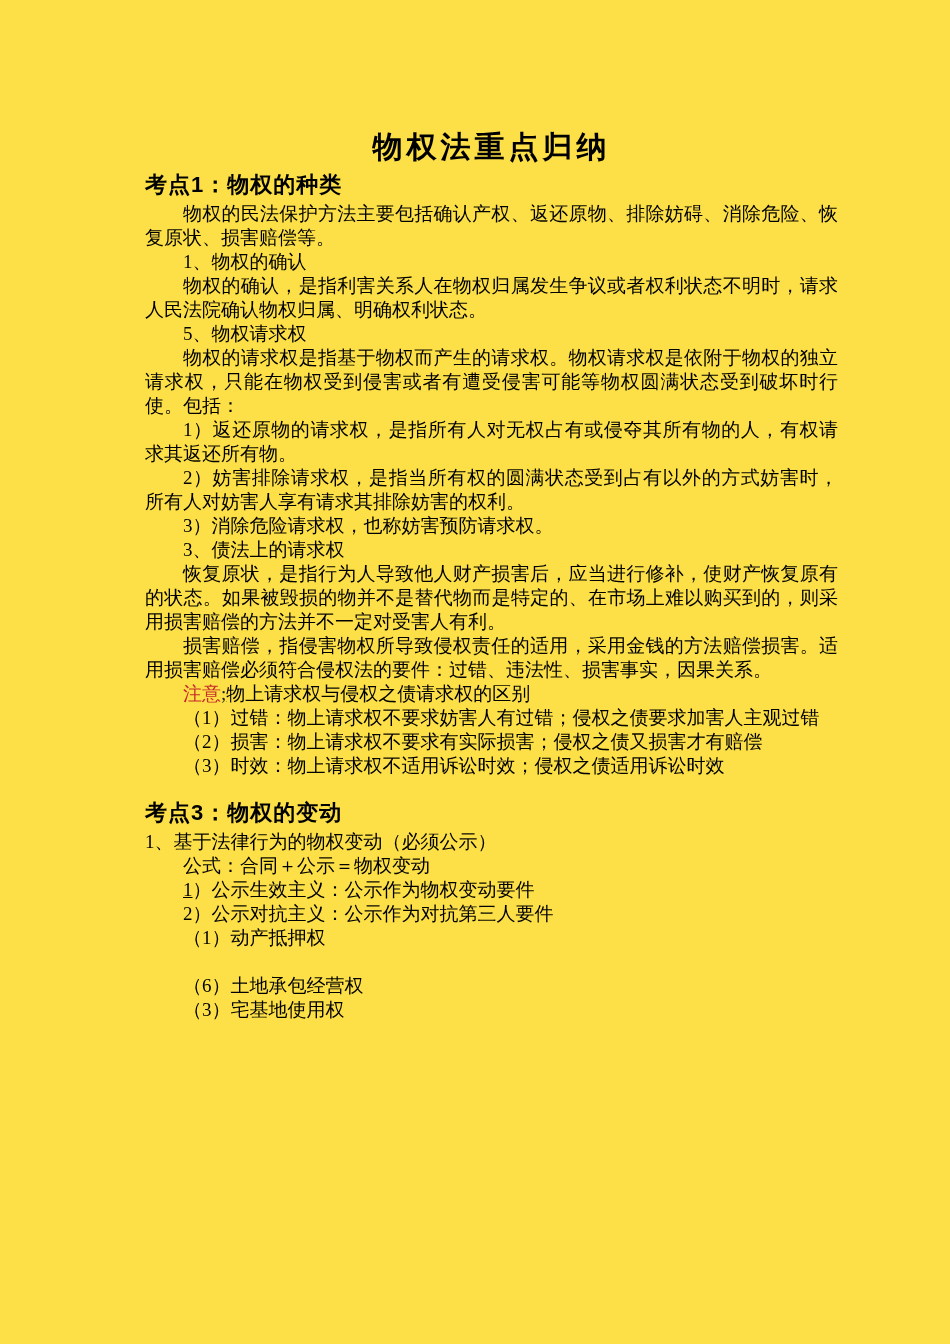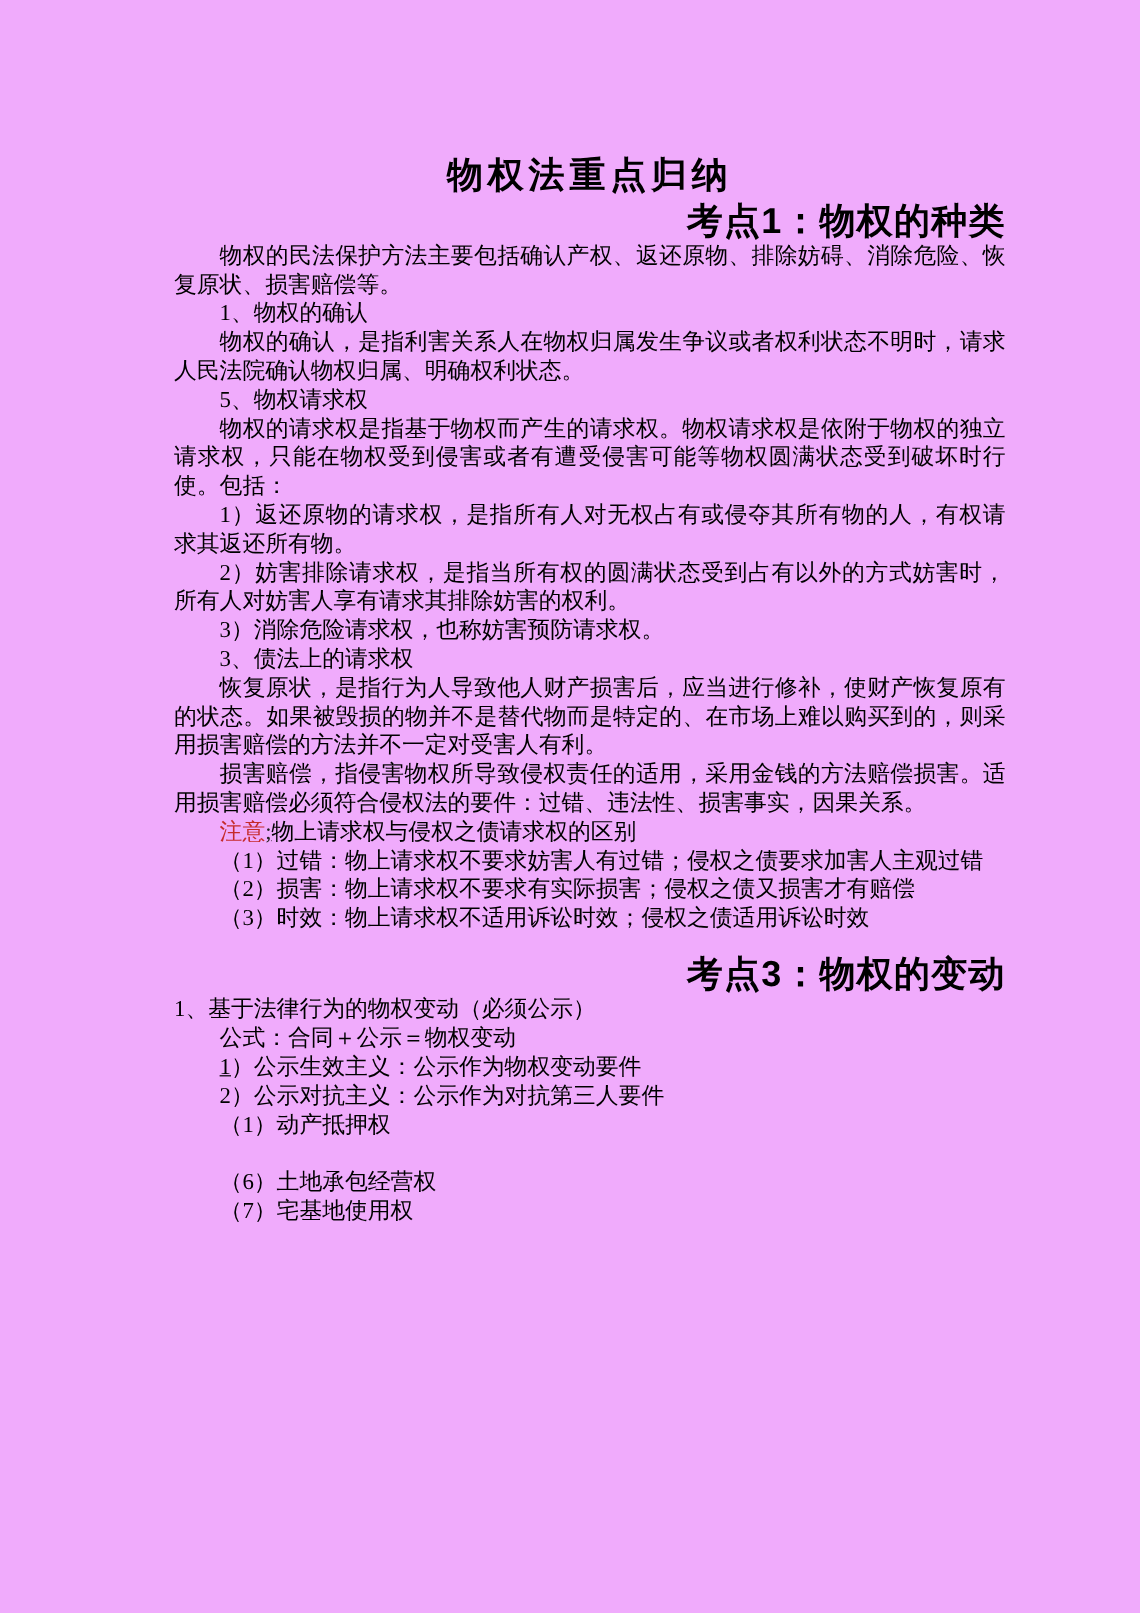--- a/index.html
+++ b/index.html
@@ -4,21 +4,21 @@
 <style>
   html, body {
     margin: 0;
     padding: 0;
     background: #ffffff;
   }
   .page {
     position: relative;
     width: 950px;
     height: 1344px;
-    background: #f0abfc;
+    background: #fde047;
     box-sizing: border-box;
     padding: 130px 112px 40px 145px;
     color: #000000;
     font-family: "Liberation Serif", "DejaVu Serif", serif;
     font-size: 19px;
     line-height: 24px;
     overflow: hidden;
   }
   .doc-title {
     margin: 0 0 6px 0;
@@ -26,24 +26,23 @@
     font-family: "Liberation Sans", "DejaVu Sans", sans-serif;
     font-weight: 900;
     font-size: 30px;
     line-height: 33px;
     letter-spacing: 4px;
   }
   .section-heading {
     margin: 24px 0 3px 0;
     font-family: "Liberation Sans", "DejaVu Sans", sans-serif;
     font-weight: bold;
-    font-size: 30px;
+    font-size: 22px;
     line-height: 29px;
     letter-spacing: 1px;
-    text-align: right;
   }
   .section-heading.first {
     margin-top: 7px;
   }
   .section-heading.third {
     margin-top: 20px;
   }
   p.para {
     margin: 0;
     text-align: justify;
@@ -101,16 +100,16 @@
 
   <section>
     <h2 class="section-heading third">考点3：物权的变动</h2>
     <p class="para flush">1、基于法律行为的物权变动（必须公示）</p>
     <p class="para indent">公式：合同＋公示＝物权变动</p>
     <p class="para indent"><span class="u">1</span><span>）公示生效主义：公示作为物权变动要件</span></p>
     <p class="para indent">2）公示对抗主义：公示作为对抗第三人要件</p>
     <p class="para indent">（1）动产抵押权</p>
     <div class="blank-line"></div>
     <p class="para indent">（6）土地承包经营权</p>
-    <p class="para indent">（7）宅基地使用权</p>
+    <p class="para indent">（3）宅基地使用权</p>
   </section>
 
 </div>
 
 </body></html>

